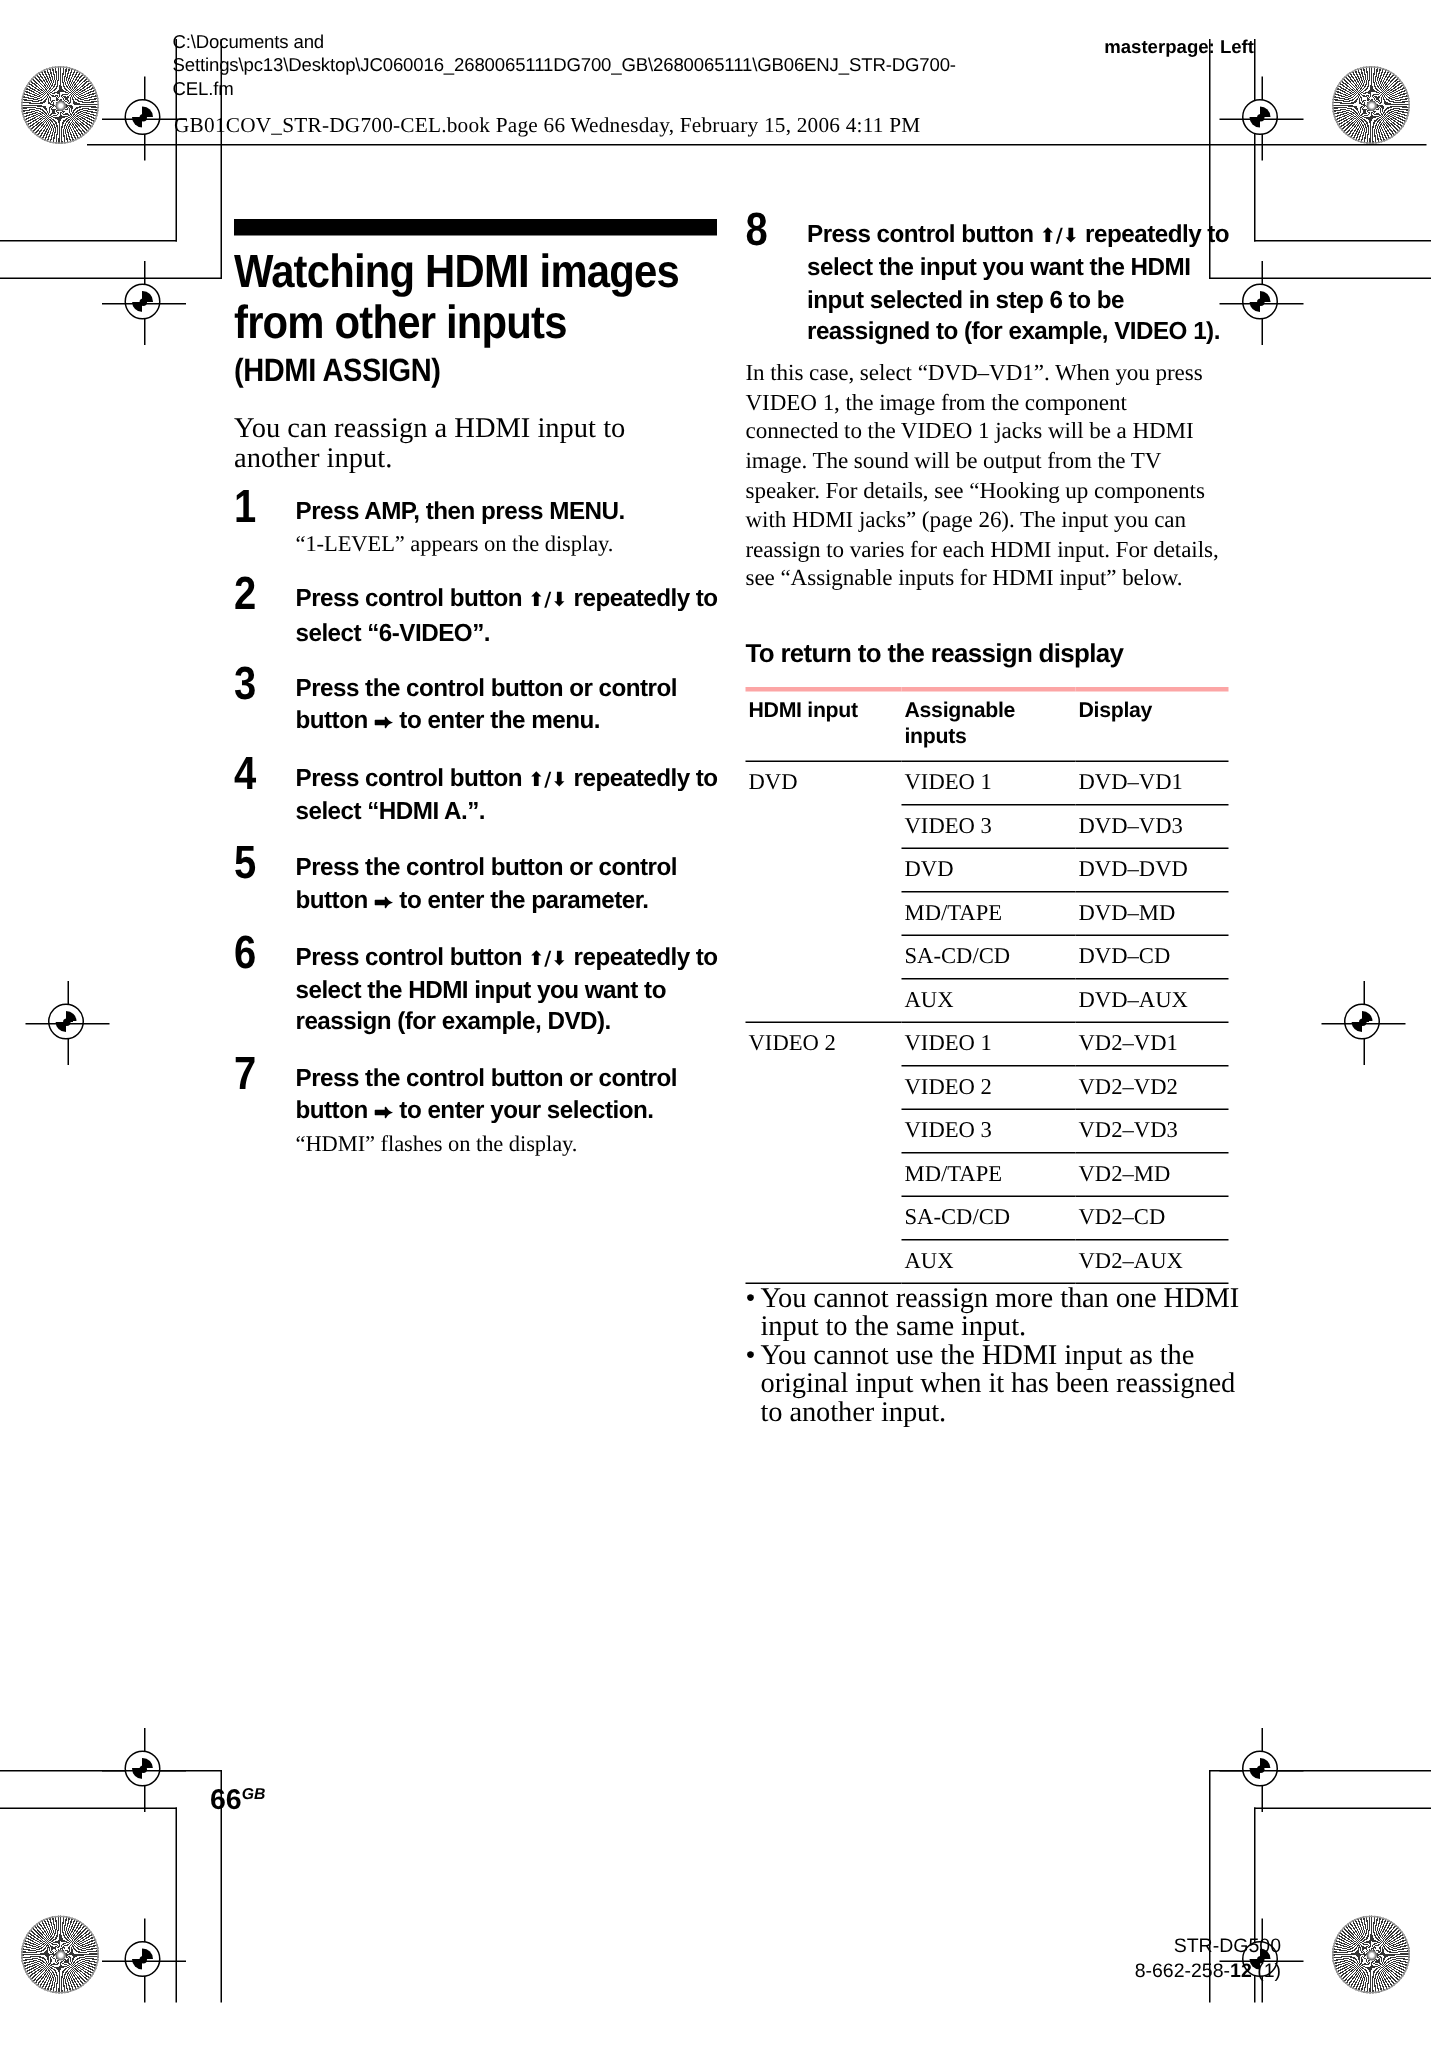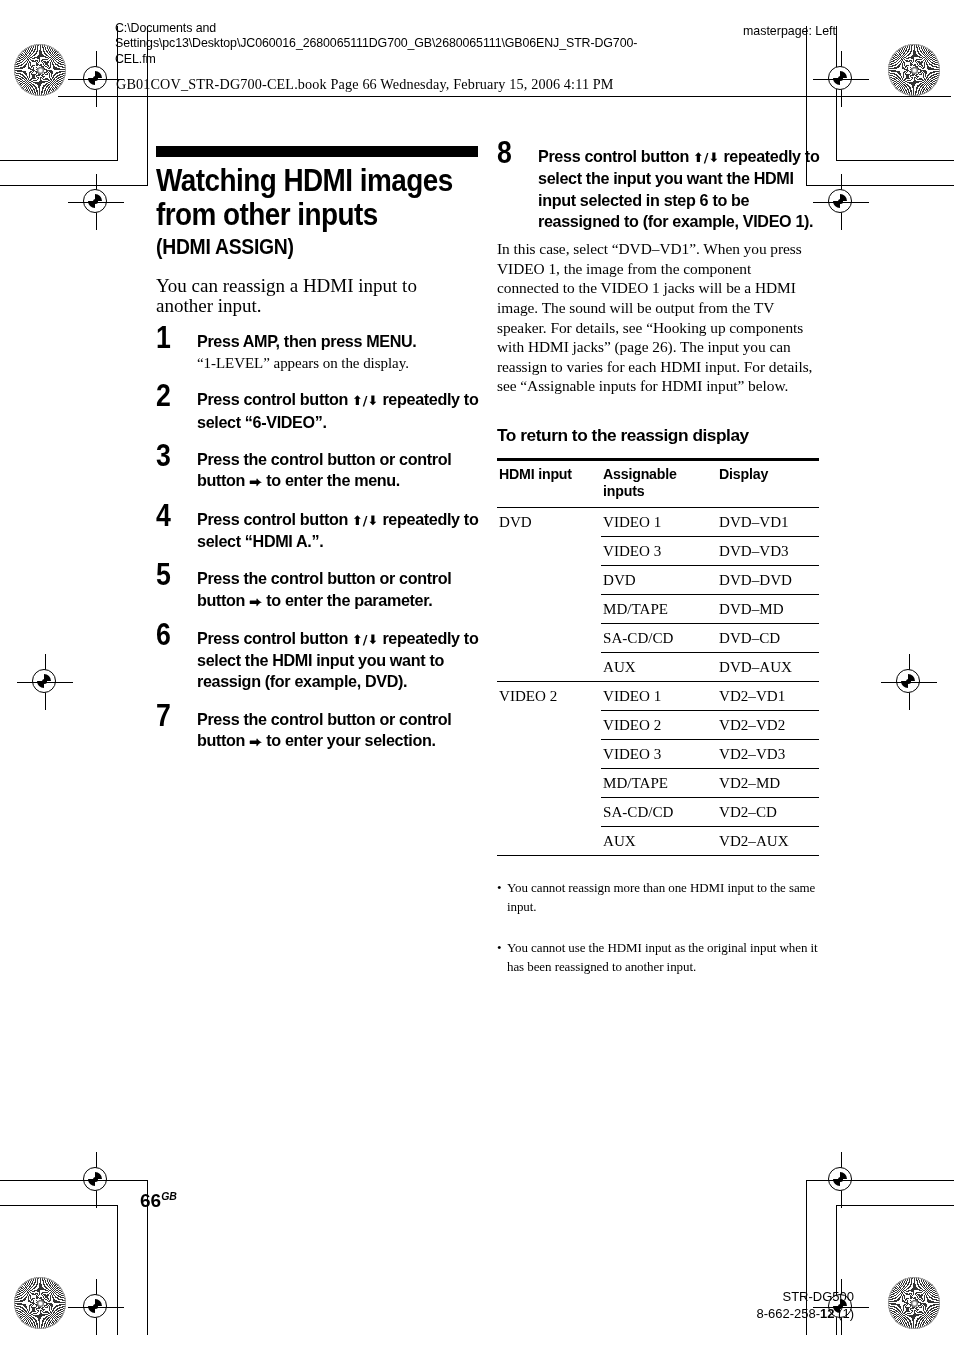--- a/index.html
+++ b/index.html
@@ -44,21 +44,21 @@
   }
 
   
   .pathblock{
     position:absolute;left:115px;top:21px;width:560px;
     font-family:"Liberation Sans", sans-serif;font-size:12.4px;line-height:15.3px;
     letter-spacing:-.1px;
   }
   .masterpage{
     position:absolute;right:118px;top:24px;
-    font-family:"Liberation Sans", sans-serif;font-size:12.4px;font-weight:normal;
+    font-family:"Liberation Sans", sans-serif;font-size:12.4px;font-weight:bold;
   }
   .bookline{
     position:absolute;left:116px;top:76px;
     font-size:14.2px;letter-spacing:.15px;white-space:nowrap;
   }
   .headrule{position:absolute;left:58px;top:96px;width:893px;height:1px;background:#000;}
 
   
   .col{position:absolute;top:146px;width:330px;}
   .colL{left:132px;margin-left:24px;}
@@ -111,40 +111,40 @@
   
   table.assign{
     border-collapse:collapse;width:322px;margin-top:12px;
     font-size:15px;
   }
   table.assign th{
     font-family:"Liberation Sans", sans-serif;font-weight:bold;
     font-size:14.2px;line-height:17px;text-align:left;vertical-align:top;
     padding:5px 6px 7px 2px;letter-spacing:-.2px;
   }
-  table.assign thead tr{border-top:3px solid #000000;border-bottom:1.4px solid #000;}
+  table.assign thead tr{border-top:3px solid #fca5a5;border-bottom:1.4px solid #000;}
   table.assign td{
     font-family:"Liberation Serif", serif;font-size:15.1px;line-height:18px;
     padding:5px 6px 5px 2px;vertical-align:top;white-space:nowrap;
   }
   table.assign td.c1{width:96px;}
   table.assign td.c2{width:108px;}
   table.assign tr.rowline td.c2,
   table.assign tr.rowline td.c3{border-top:1px solid #000;}
   table.assign tr.grouptop td{border-top:1px solid #000;}
   table.assign tr.lastrow td{border-bottom:1.6px solid #000;}
 
   h3.notes-h{
     font-family:"Liberation Sans", sans-serif;font-weight:bold;
     font-size:15.6px;margin:6px 0 1px 0;letter-spacing:-.3px;
   }
   ul.notes{margin:0;padding:0;list-style:none;}
   ul.notes li{
-    font-size:13px;line-height:19px;padding-left:10px;position:relative;
-    margin-bottom:0;letter-spacing:-.08px;margin-top:22px;
+    font-size:19px;line-height:19px;padding-left:10px;position:relative;
+    margin-bottom:0;letter-spacing:-.08px;
   }
   ul.notes li::before{content:"\2022";position:absolute;left:0;top:0;}
 
   
   .pageno{
     position:absolute;left:140px;top:1190px;
     font-family:"Liberation Sans", sans-serif;font-weight:bold;font-size:19px;
   }
   .pageno sup{font-size:10.5px;font-style:italic;font-weight:bold;vertical-align:super;}
   .modelblock{
@@ -275,20 +275,21 @@
         <span class="num">5</span>
         <div class="txt"><span>Press the control button or control button </span><span class="arw">⮕</span><span> to enter the parameter.</span></div>
       </div>
       <div class="step">
         <span class="num">6</span>
         <div class="txt"><span>Press control button </span><span class="arw">⬆/⬇</span><span> repeatedly to select the HDMI input you want to reassign (for example, DVD).</span></div>
       </div>
       <div class="step">
         <span class="num">7</span>
         <div class="txt"><span>Press the control button or control button </span><span class="arw">⮕</span><span> to enter your selection.</span></div>
+        <div class="note">“HDMI” flashes on the display.</div>
       </div>
     </div>
 </div>
 
 <div class="col colR">
 
   <div class="step" style="margin-top:0;">
     <span class="num">8</span>
     <div class="txt">
       <span>Press control button </span><span class="arw">⬆/⬇</span><span> repeatedly to select the input you want the HDMI input selected in step 6 to be reassigned to (for example, VIDEO 1).</span>

